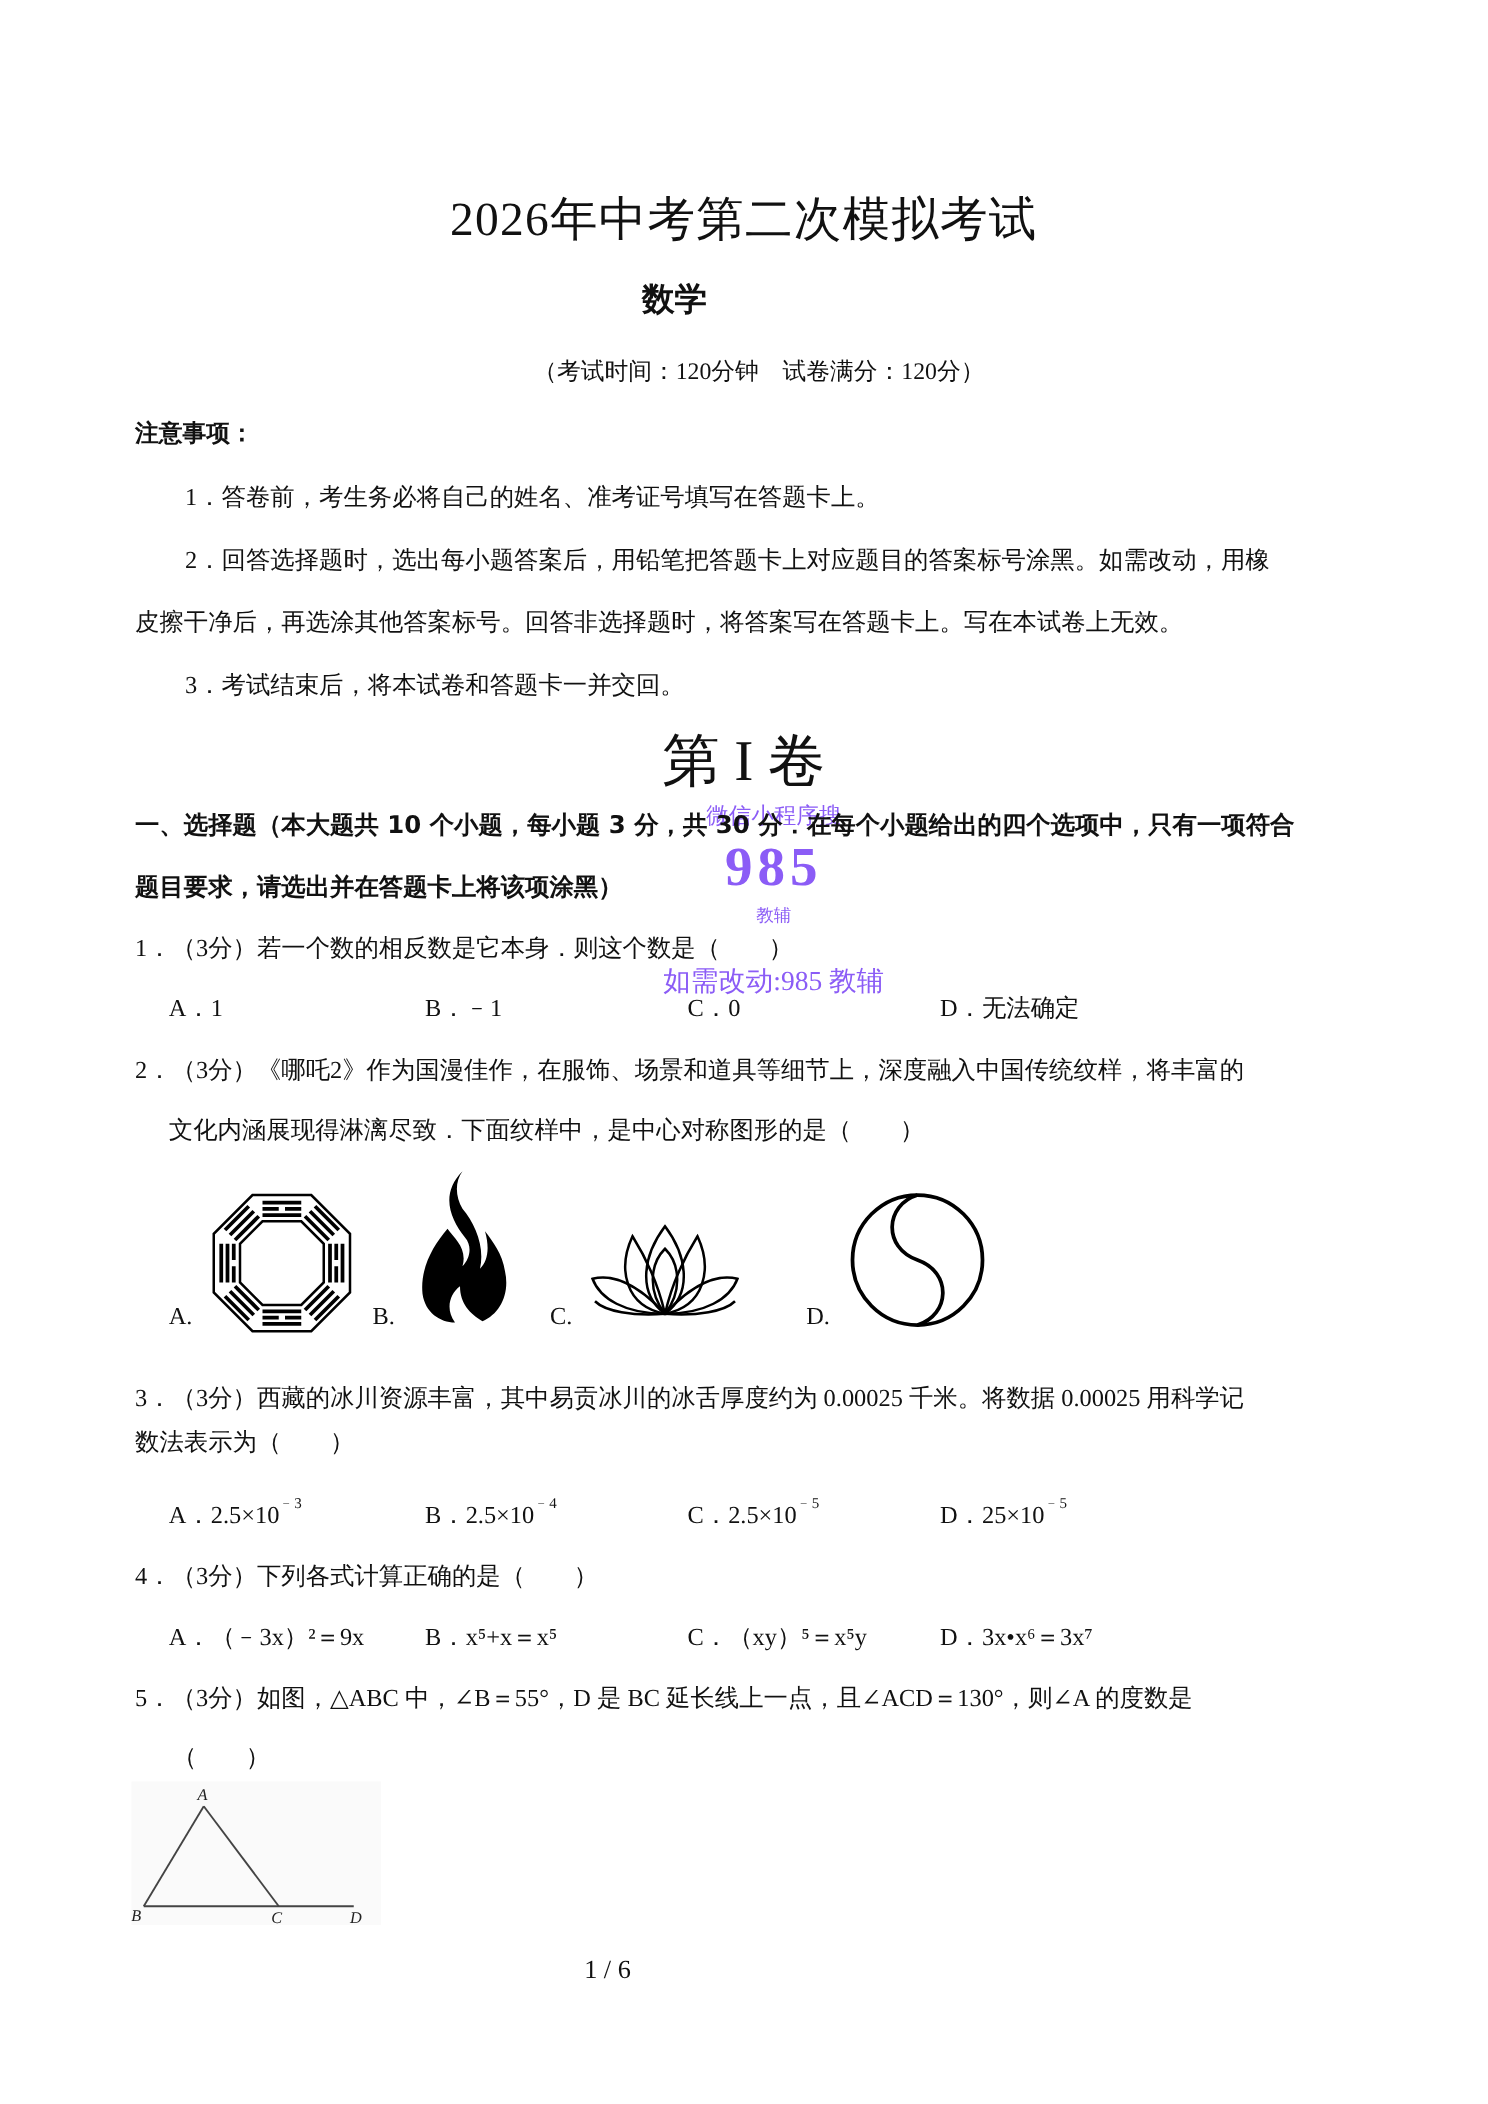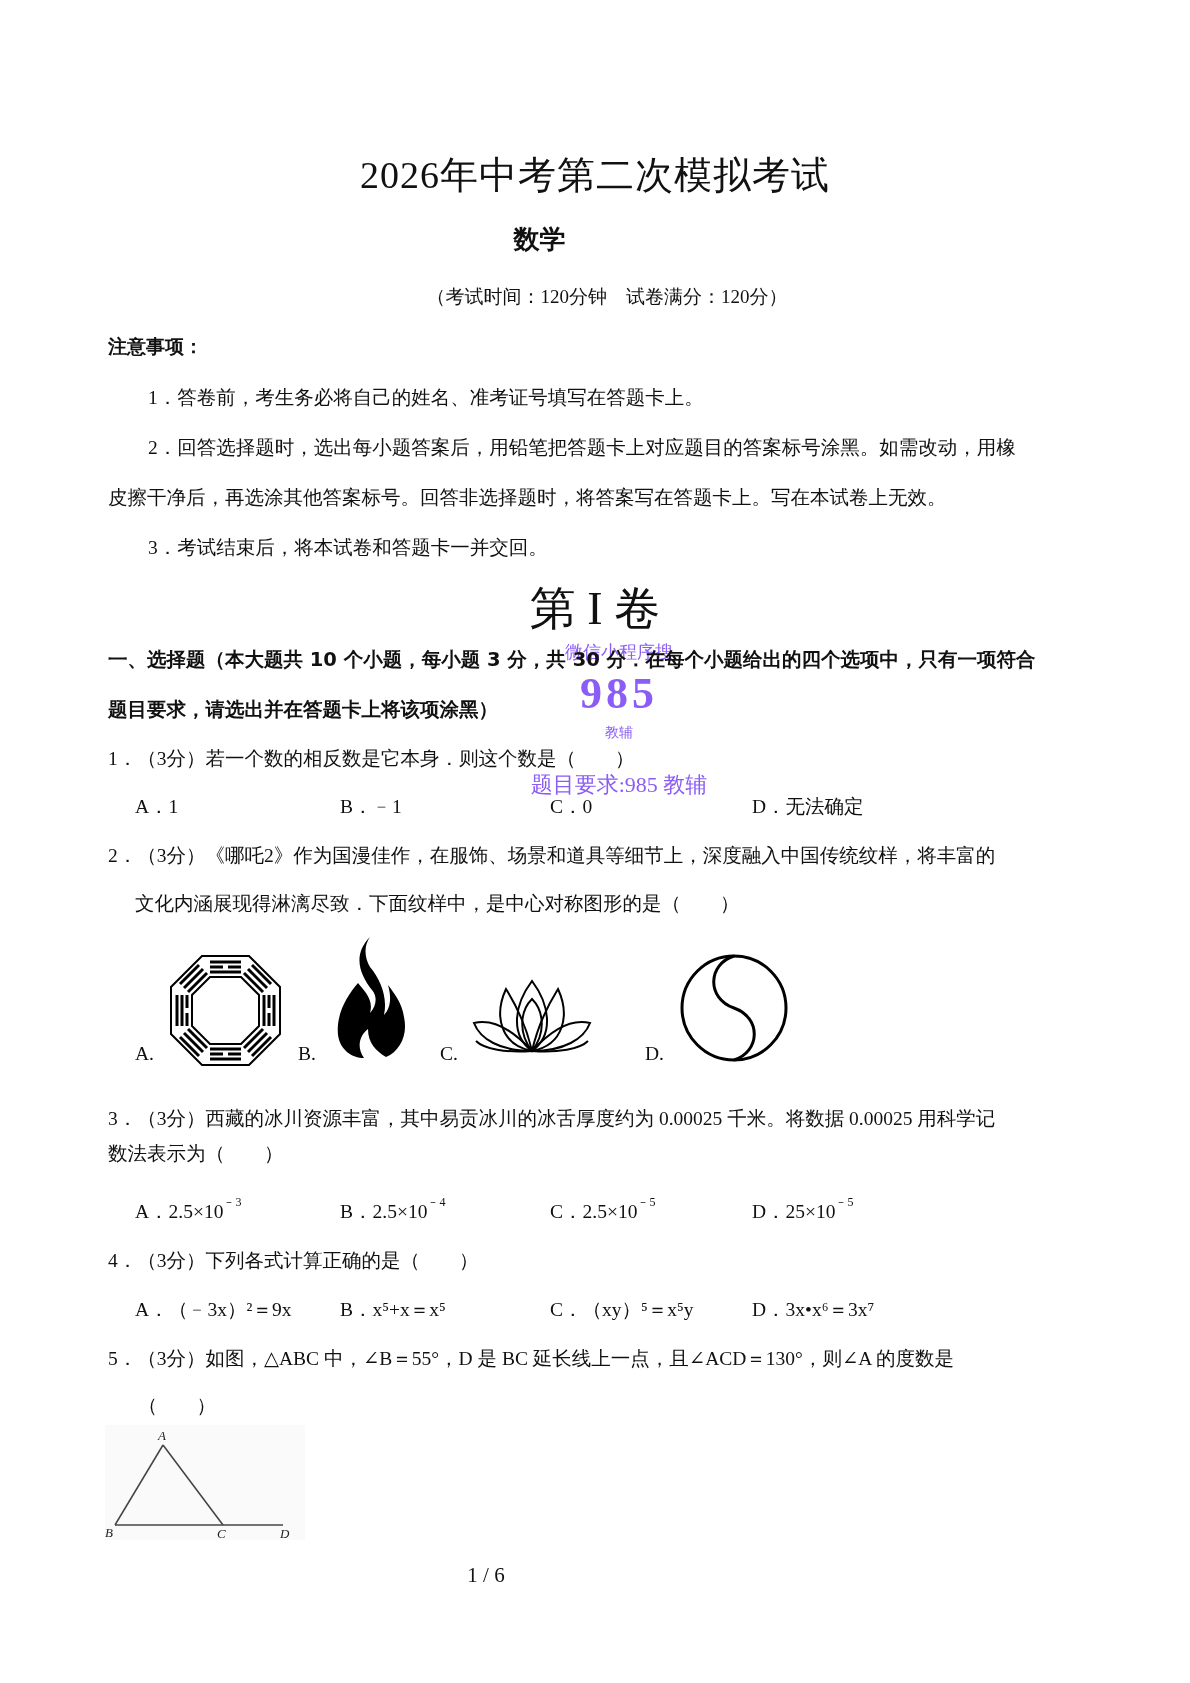--- a/index.html
+++ b/index.html
@@ -21,21 +21,21 @@
   sup { font-size:12px; vertical-align:top; position:relative; top:-4px; }
   .pageno { left:0; width:972px; text-align:center; top:1563px; font-size:21px; }
 </style>
 </head>
 <body>
 
 <div class="abs watermark">
   <div class="l1">微信小程序搜</div>
   <div class="num">985</div>
   <div style="font-size:14px">教辅</div>
-  <div class="l3">题目要求:985 教辅</div>
+  <div class="l3">如需改动:985 教辅</div>
 </div>
 
 <div class="abs title">2026年中考第二次模拟考试</div>
 <div class="abs subject">数学</div>
 <div class="abs meta">（考试时间：120分钟　试卷满分：120分）</div>
 
 <div class="abs notice-h">注意事项：</div>
 <div class="abs p" style="left:148px;top:384px">1．答卷前，考生务必将自己的姓名、准考证号填写在答题卡上。</div>
 <div class="abs p" style="left:148px;top:434px">2．回答选择题时，选出每小题答案后，用铅笔把答题卡上对应题目的答案标号涂黑。如需改动，用橡</div>
 <div class="abs p" style="left:108px;top:484px">皮擦干净后，再选涂其他答案标号。回答非选择题时，将答案写在答题卡上。写在本试卷上无效。</div>

